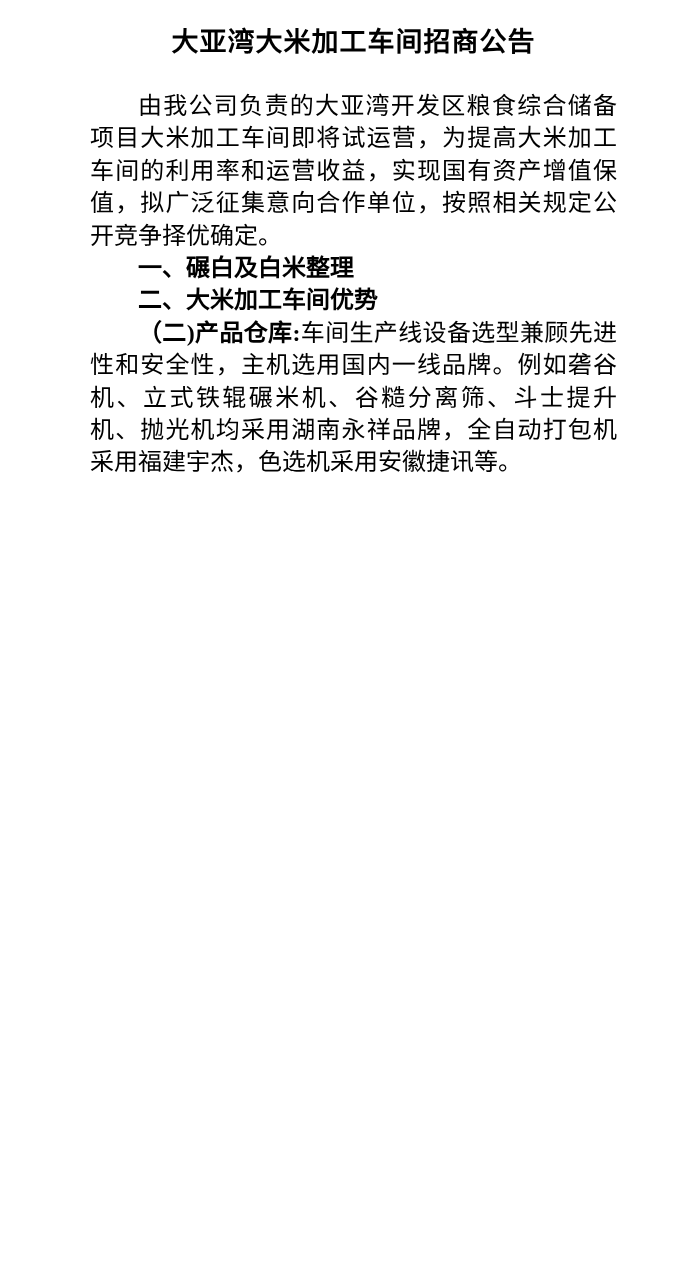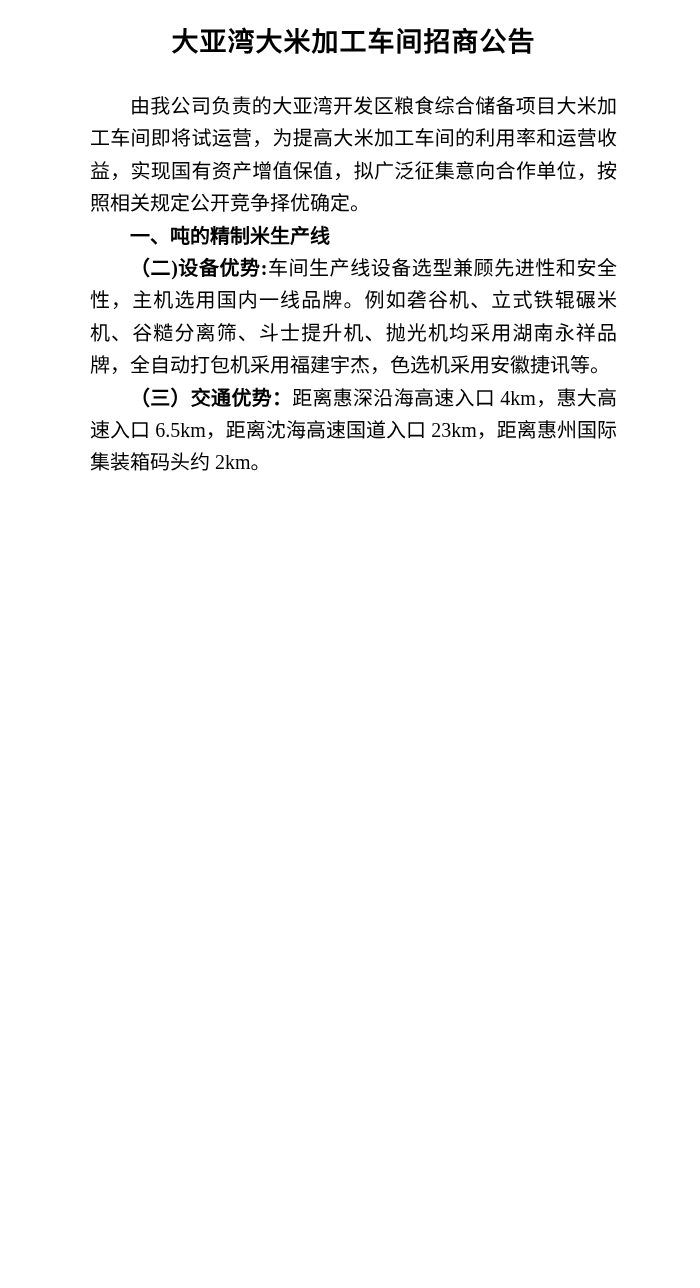--- a/index.html
+++ b/index.html
@@ -24,21 +24,21 @@
     margin: 0 0 28px 0;
     text-align: center;
     font-size: 27px;
     line-height: 40px;
     font-weight: 700;
     font-family: "Liberation Serif", serif;
     letter-spacing: 1px;
   }
   .doc-body p {
     margin: 0;
-    font-size: 20px;
+    font-size: 24px;
     line-height: 32.4px;
     text-align: justify;
     text-indent: 2em;
   }
   .doc-body p.paragraph {
     font-family: "Liberation Serif", serif;
   }
   .doc-body p.heading {
     font-family: "Liberation Sans", sans-serif;
     font-weight: 700;
@@ -49,18 +49,18 @@
   }
 </style>
 </head>
 <body>
 
 <div class="doc">
   <h1 class="doc-title">大亚湾大米加工车间招商公告</h1>
 
   <div class="doc-body">
       <p class="paragraph"><span class="run">由我公司负责的大亚湾开发区粮食综合储备项目大米加工车间即将试运营，为提高大米加工车间的利用率和运营收益，实现国有资产增值保值，拟广泛征集意向合作单位，按照相关规定公开竞争择优确定。</span></p>
-      <p class="heading"><span class="run bold">一、吨的精制米生产线</span></p>
-      <p class="paragraph"><span class="run bold">（二)设备优势:</span><span class="run">车间生产线设备选型兼顾先进性和安全性，主机选用国内一线品牌。例如砻谷机、立式铁辊碾米机、谷糙分离筛、斗士提升机、抛光机均采用湖南永祥品牌，全自动打包机采用福建宇杰，色选机采用安徽捷讯等。</span></p>
-      <p class="paragraph"><span class="run bold">（三）交通优势：</span><span class="run">距离惠深沿海高速入口 4km，惠大高速入口 6.5km，距离沈海高速国道入口 23km，距离惠州国际集装箱码头约 2km。</span></p>
+      <p class="heading"><span class="run bold">一、碾白及白米整理</span></p>
+      <p class="heading"><span class="run bold">二、大米加工车间优势</span></p>
+      <p class="paragraph"><span class="run bold">（二)产品仓库:</span><span class="run">车间生产线设备选型兼顾先进性和安全性，主机选用国内一线品牌。例如砻谷机、立式铁辊碾米机、谷糙分离筛、斗士提升机、抛光机均采用湖南永祥品牌，全自动打包机采用福建宇杰，色选机采用安徽捷讯等。</span></p>
     </div>
 
 </div>
 
 </body></html>

